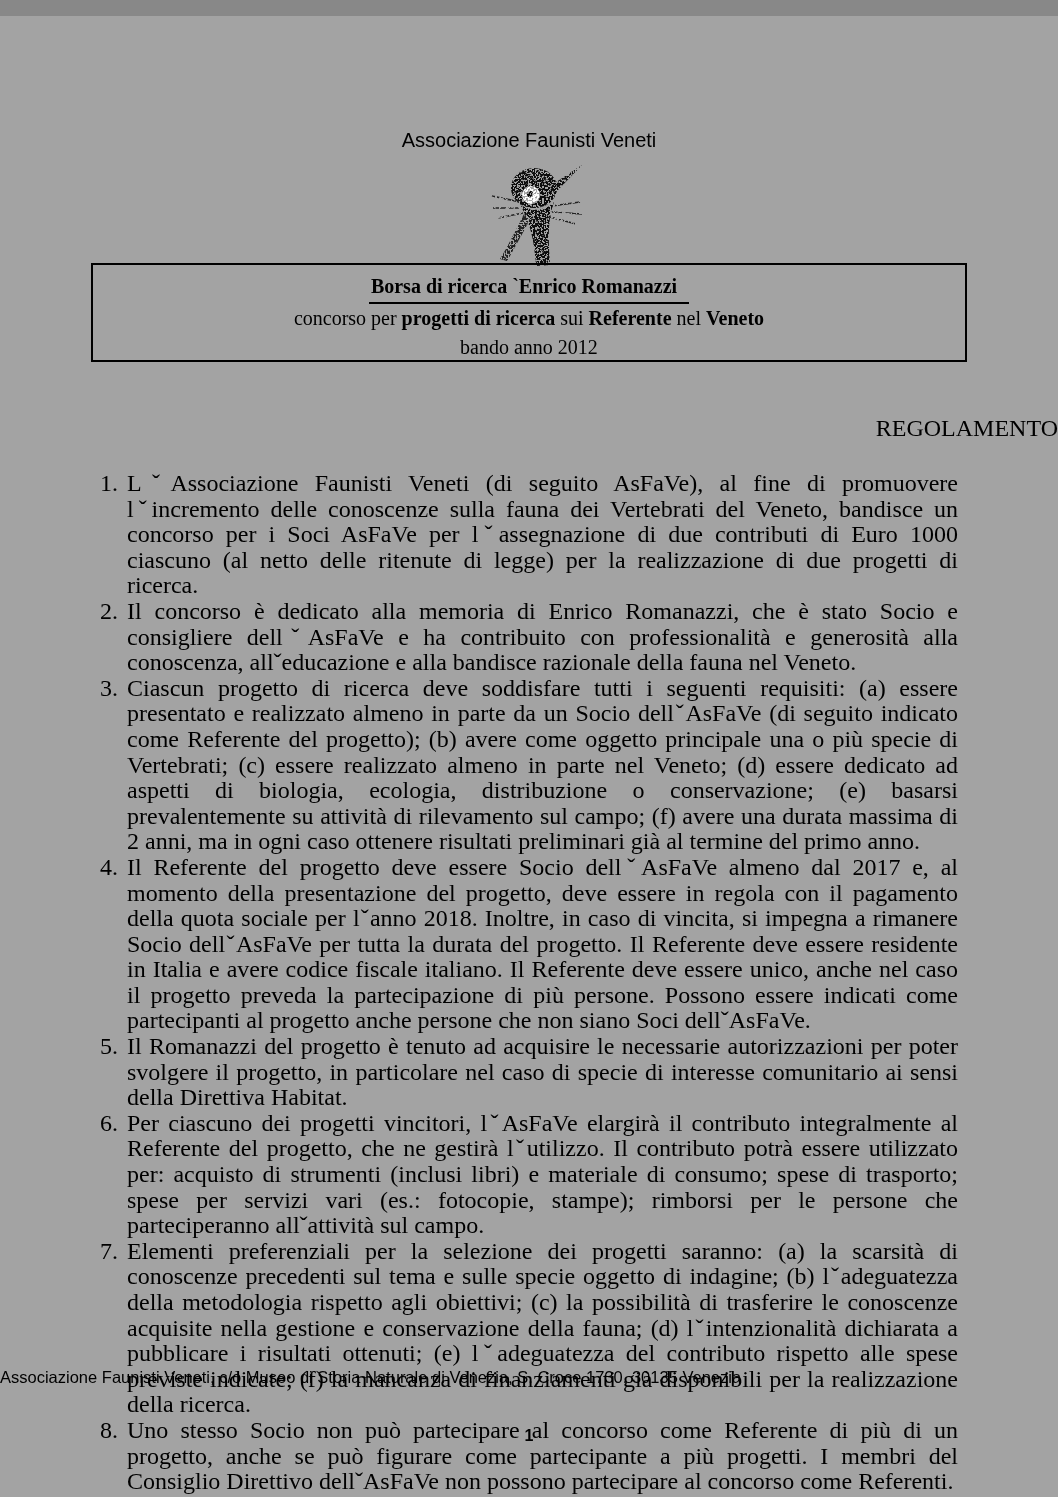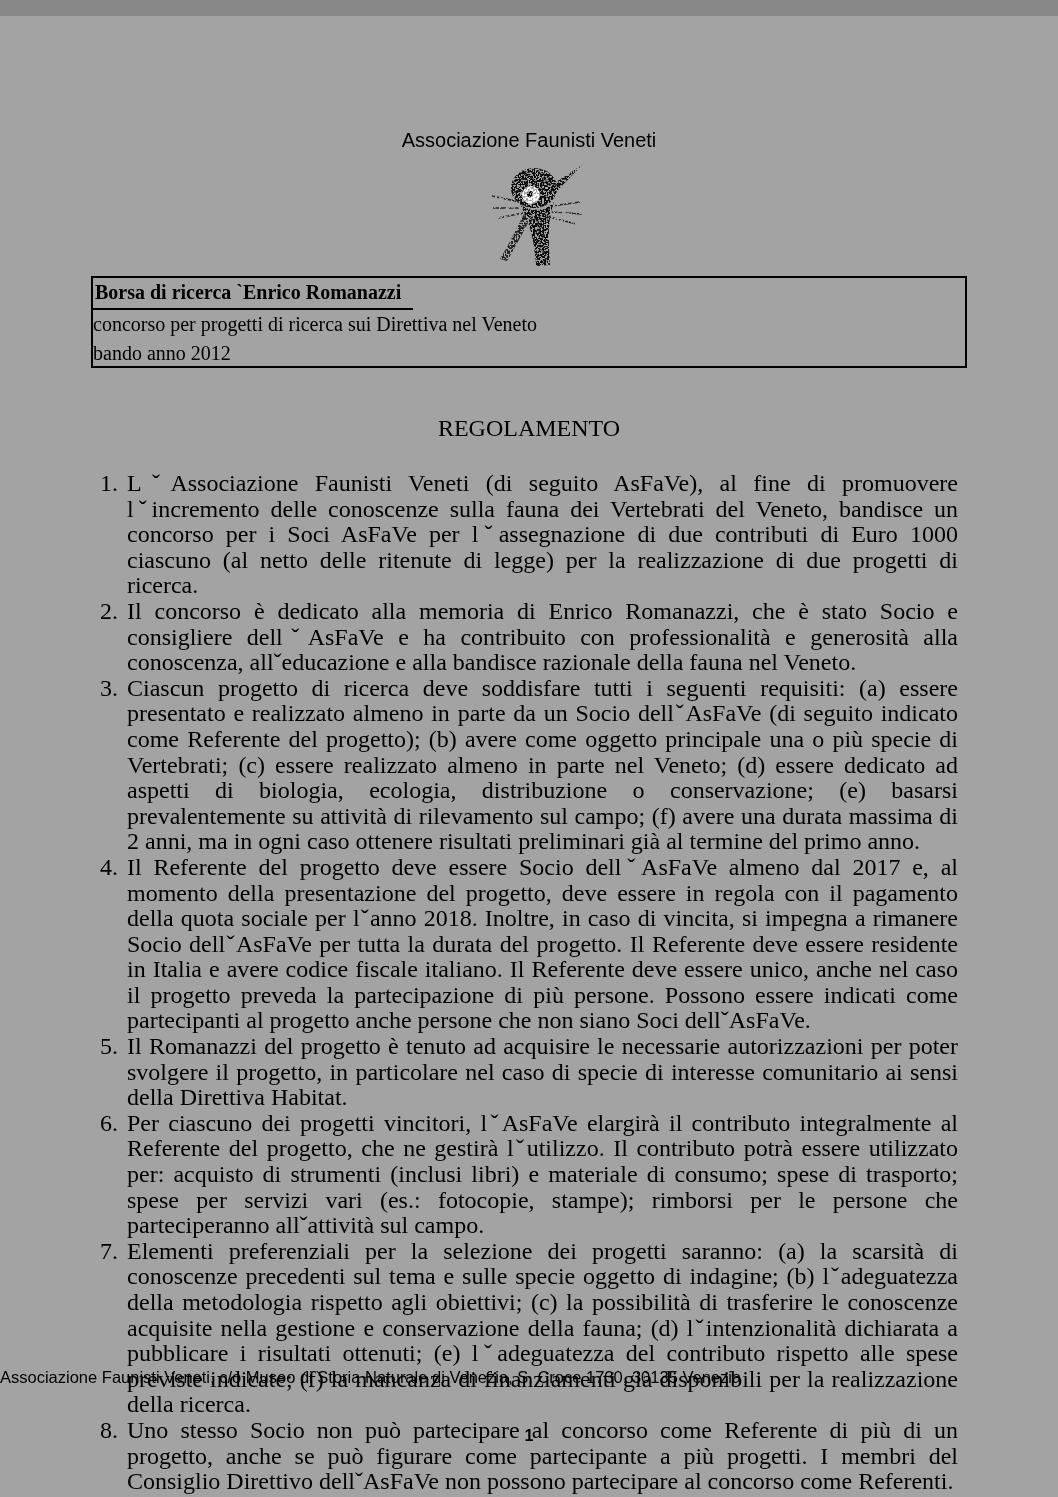--- a/index.html
+++ b/index.html
@@ -15,37 +15,38 @@
 
   .org-title{
     position:absolute;top:112px;left:0;width:1058px;
     text-align:center;font-size:20px;line-height:24px;
     font-family:"Liberation Sans", sans-serif;
   }
   .logo{
     position:absolute;top:146px;left:490px;width:96px;height:106px;
   }
   .title-box{
-    position:absolute;top:260px;left:91px;width:872px;height:88px;
+    position:absolute;top:247px;left:91px;width:872px;height:88px;
     border:2px solid #000;
+    text-align:center;
     font-size:20px;line-height:29px;
-    box-sizing:content-box;
+    padding-top:7px;box-sizing:content-box;
   }
   .title-box .line1{
     font-weight:bold;
   }
   .title-box .line1 .u{
     display:inline-block;
     border-bottom:2px solid #000;
     padding:0 12px 1px 2px;
   }
-  .title-box .b{font-weight:normal;}
+  .title-box .b{font-weight:bold;}
   .section-title{
     position:absolute;top:397px;left:0;width:1058px;
-    text-align:center;font-size:24px;line-height:30px;
+    text-align:right;font-size:24px;line-height:30px;
   }
   .rules{
     position:absolute;top:455px;left:100px;width:858px;
     font-size:24px;line-height:25.6px;
     text-align:justify;
   }
   .rule-item{
     padding-left:27px;text-indent:-27px;
   }
   .rule-item .num{
@@ -85,21 +86,21 @@
         <circle cx="40" cy="32" r="3.2" fill="#111"></circle>
         <path d="M30,42 C38,58 44,72 46,104 L60,103 C58,76 58,56 64,40 C54,50 40,50 30,42 Z" fill="#111"></path>
         <path d="M34,52 C26,68 18,84 10,97 L17,99 C26,84 33,70 40,58 Z" fill="#222"></path>
         <path d="M30,40 L2,34 M31,46 L3,46 M33,51 L8,56 M62,44 L90,40 M62,50 L92,52 M60,55 L86,62" stroke="#222" stroke-width="1.6" fill="none"></path>
       </g>
     </svg>
   </div>
 
   <div class="title-box">
     <div class="line1"><span class="u">Borsa di ricerca `Enrico Romanazzi</span></div>
-    <div class="line2"><span>concorso per </span><span class="b">progetti di ricerca</span><span> sui </span><span class="b">Direttiva</span><span> nel </span><span class="b">Veneto</span></div>
+    <div class="line2"><span>concorso per </span><span class="b">progetti di ricerca</span><span> sui </span><span class="b">Referente</span><span> nel </span><span class="b">Veneto</span></div>
     <div class="line3">bando anno 2012</div>
   </div>
 
   <div class="section-title">REGOLAMENTO</div>
 
   <div class="rules">
     <div class="rule-item"><span class="num">1.</span><span>LˇAssociazione Faunisti Veneti (di seguito AsFaVe), al fine di promuovere lˇincremento delle conoscenze sulla fauna dei Vertebrati del Veneto, bandisce un concorso per i Soci AsFaVe per lˇassegnazione di due contributi di Euro 1000 ciascuno (al netto delle ritenute di legge) per la realizzazione di due progetti di ricerca.</span></div>
     <div class="rule-item"><span class="num">2.</span><span>Il concorso è dedicato alla memoria di Enrico Romanazzi, che è stato Socio e consigliere dellˇAsFaVe e ha contribuito con professionalità e generosità alla conoscenza, allˇeducazione e alla bandisce razionale della fauna nel Veneto.</span></div>
     <div class="rule-item"><span class="num">3.</span><span>Ciascun progetto di ricerca deve soddisfare tutti i seguenti requisiti: (a) essere presentato e realizzato almeno in parte da un Socio dellˇAsFaVe (di seguito indicato come Referente del progetto); (b) avere come oggetto principale una o più specie di Vertebrati; (c) essere realizzato almeno in parte nel Veneto; (d) essere dedicato ad aspetti di biologia, ecologia, distribuzione o conservazione; (e) basarsi prevalentemente su attività di rilevamento sul campo; (f) avere una durata massima di 2 anni, ma in ogni caso ottenere risultati preliminari già al termine del primo anno.</span></div>
     <div class="rule-item"><span class="num">4.</span><span>Il Referente del progetto deve essere Socio dellˇAsFaVe almeno dal 2017 e, al momento della presentazione del progetto, deve essere in regola con il pagamento della quota sociale per lˇanno 2018. Inoltre, in caso di vincita, si impegna a rimanere Socio dellˇAsFaVe per tutta la durata del progetto. Il Referente deve essere residente in Italia e avere codice fiscale italiano. Il Referente deve essere unico, anche nel caso il progetto preveda la partecipazione di più persone. Possono essere indicati come partecipanti al progetto anche persone che non siano Soci dellˇAsFaVe.</span></div>

